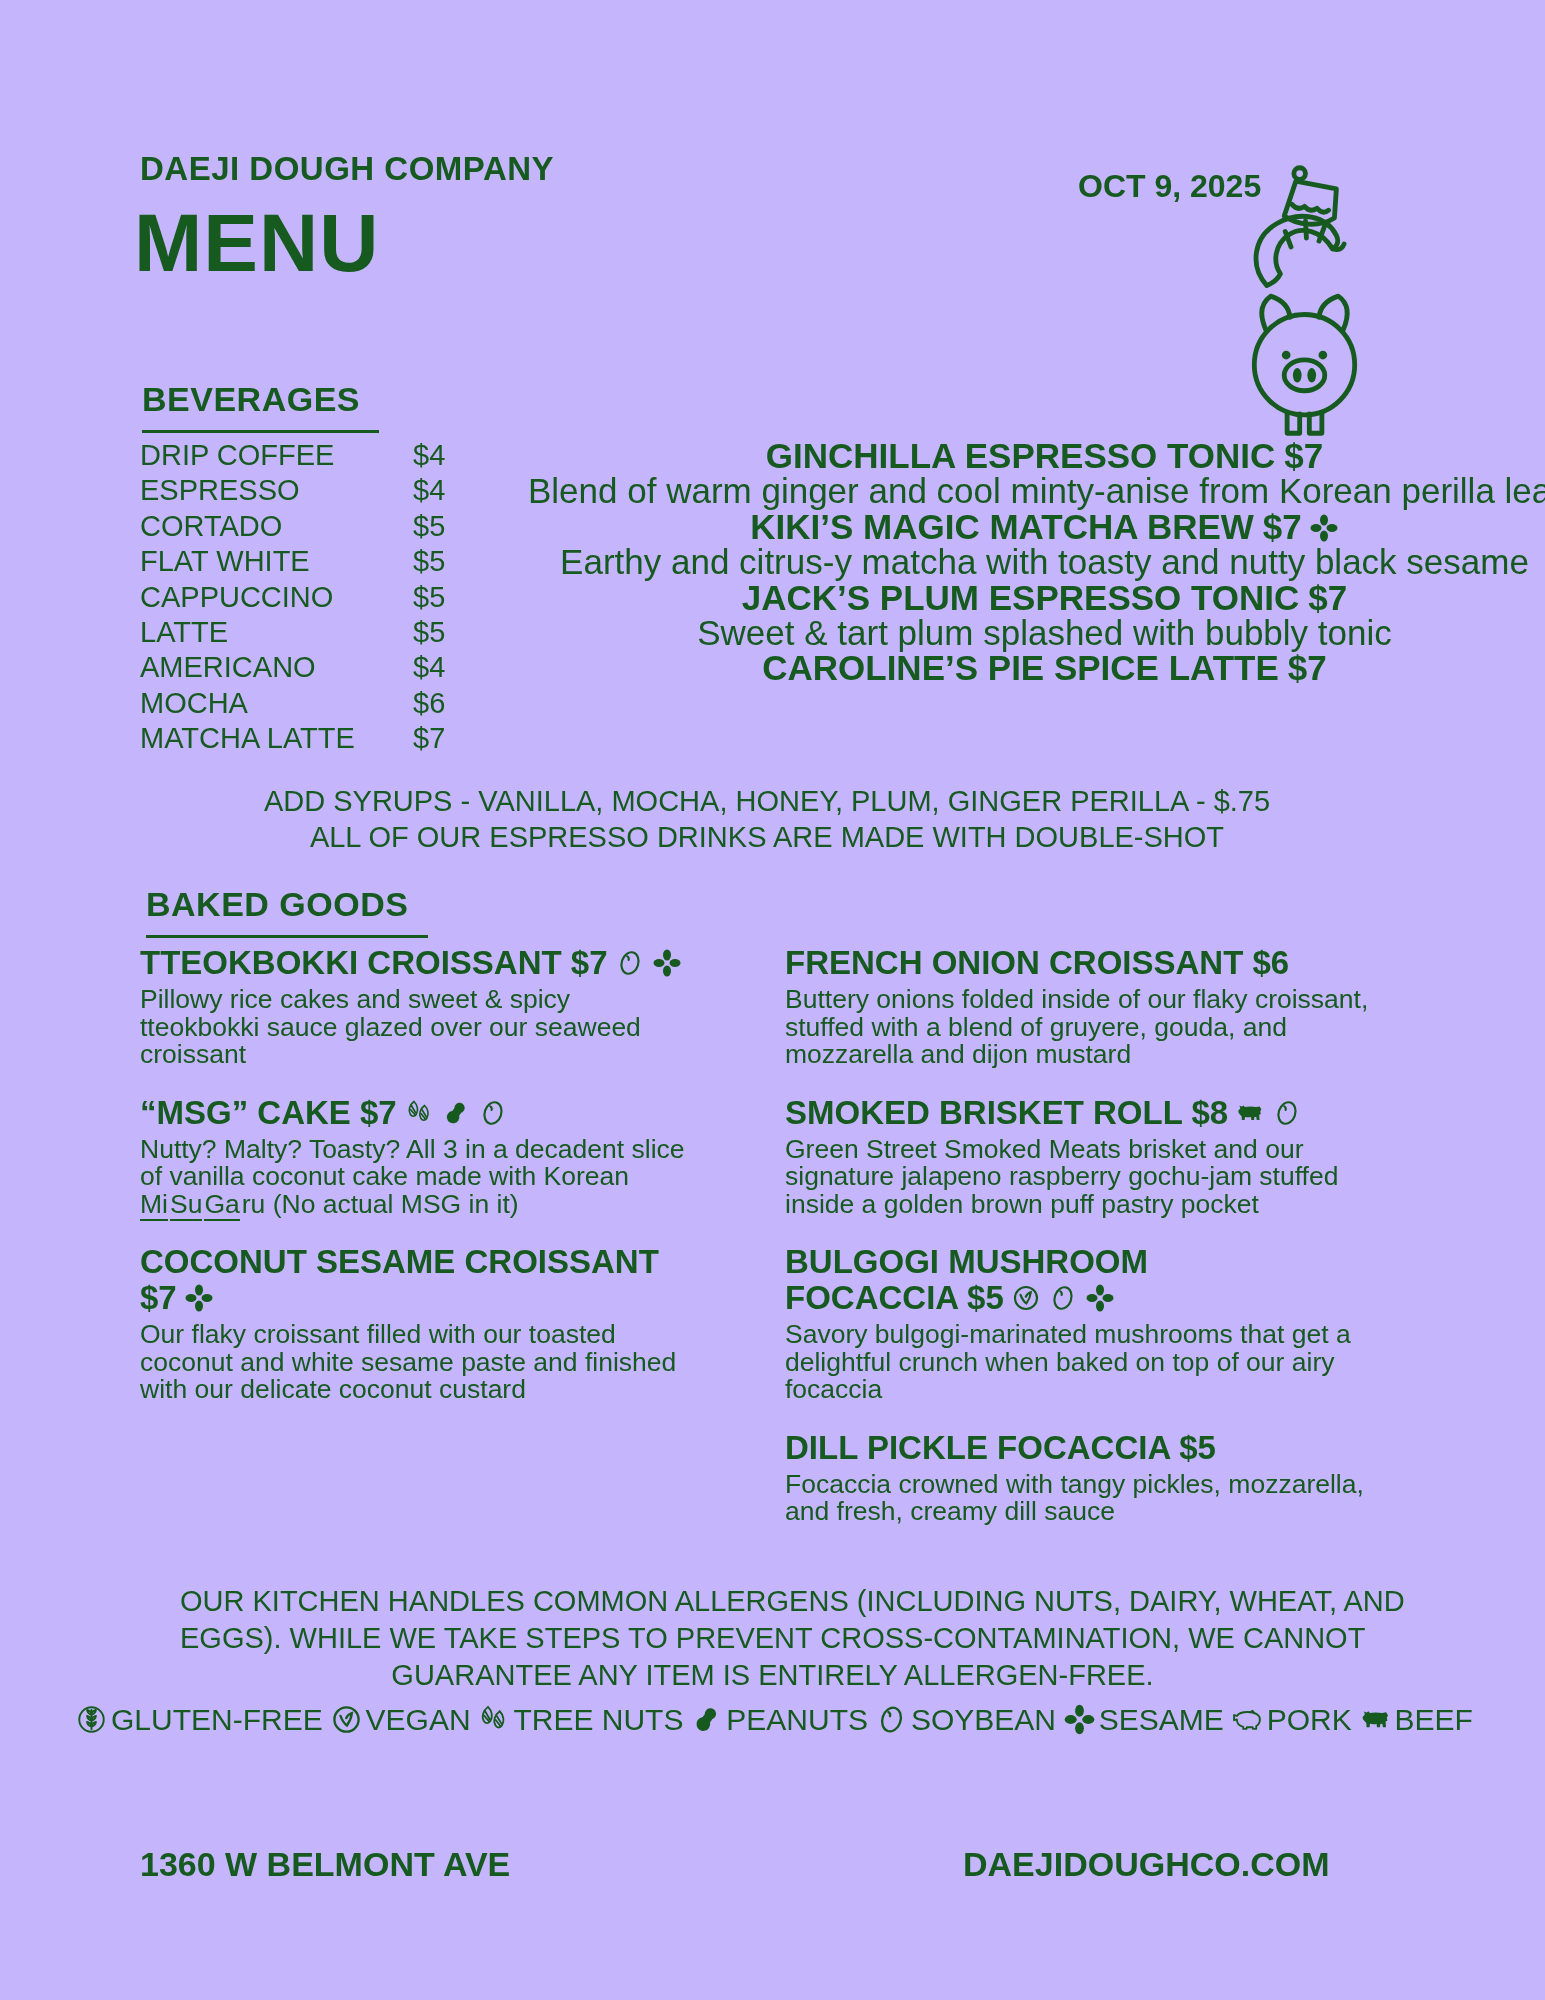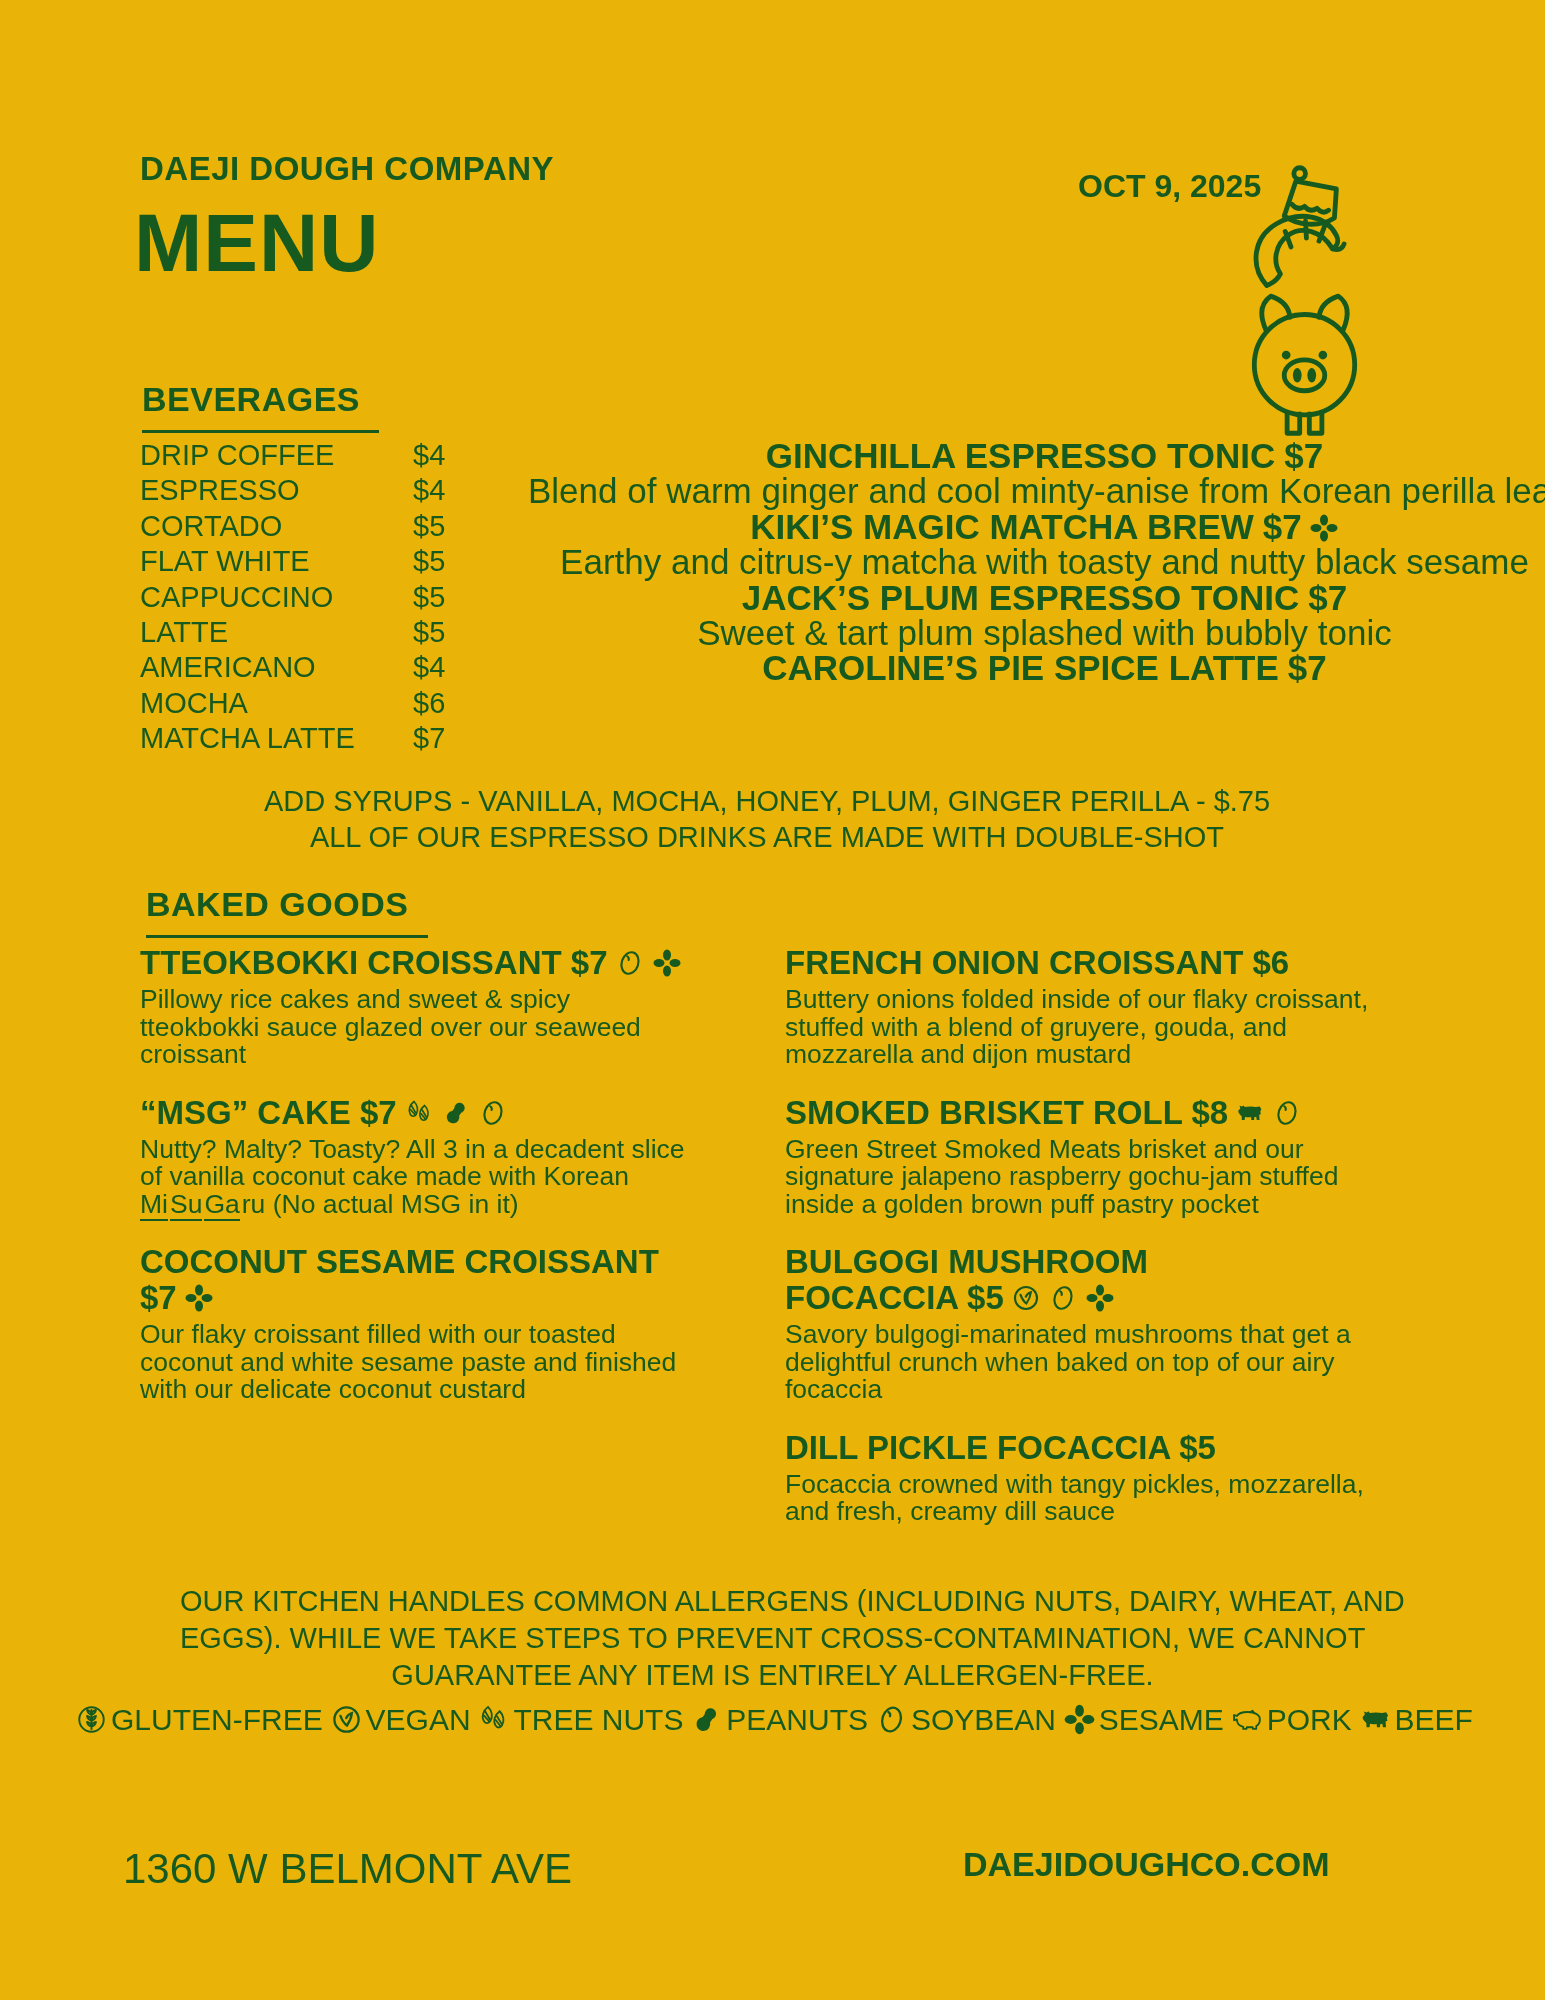--- a/index.html
+++ b/index.html
@@ -1,18 +1,18 @@
 <!DOCTYPE html>
 <html><head>
 <meta charset="utf-8">
 <style>
   html,body { margin:0; padding:0; background:#e8e8e8; }
   .page {
     position:relative; width:1545px; height:2000px; margin:0 auto;
-    background:#eab308; color:#165A1F;
+    background:#c4b5fd; color:#165A1F;
     font-family:"Liberation Sans", sans-serif;
     overflow:hidden;
   }
   svg.ic { display:inline-block; vertical-align:-4px; }
   .ics svg.ic { width:30px; height:30px; margin-left:7px; }
 
   
   .company { position:absolute; left:140px; top:150px; font-size:33px; font-weight:bold; letter-spacing:.5px; }
   .menu-title { position:absolute; left:134px; top:196px; font-size:82px; font-weight:bold; letter-spacing:1px; }
   .date { position:absolute; left:1078px; top:168px; font-size:32px; font-weight:bold; }
@@ -44,21 +44,21 @@
   .u { border-bottom:2px solid currentColor; margin-right:2px; }
 
   
   .notice { position:absolute; left:180px; top:1583px; width:1185px; text-align:center; font-size:29px; line-height:37px; }
   .notice div { white-space:nowrap; }
   .legend { position:absolute; left:75px; top:1703px; width:1398px; display:flex; justify-content:space-between; align-items:center; font-size:30px; font-weight:500; }
   .litem { display:flex; }
   .litem .lic svg.ic { width:33px; height:33px; margin:0 3px 0 0; }
 
   
-  .addr { position:absolute; left:123px; top:1845px; font-size:42px; font-weight:normal; }
+  .addr { position:absolute; left:140px; top:1845px; font-size:34px; font-weight:bold; }
   .web  { position:absolute; left:963px; top:1845px; font-size:34px; font-weight:bold; }
 </style>
 </head>
 <body>
 
 <svg width="0" height="0" style="position:absolute" aria-hidden="true">
   <defs>
     <symbol id="ic-sesame" viewBox="0 0 24 24">
       <g fill="currentColor">
         <ellipse cx="12" cy="5.6" rx="3.2" ry="4.4"></ellipse>

